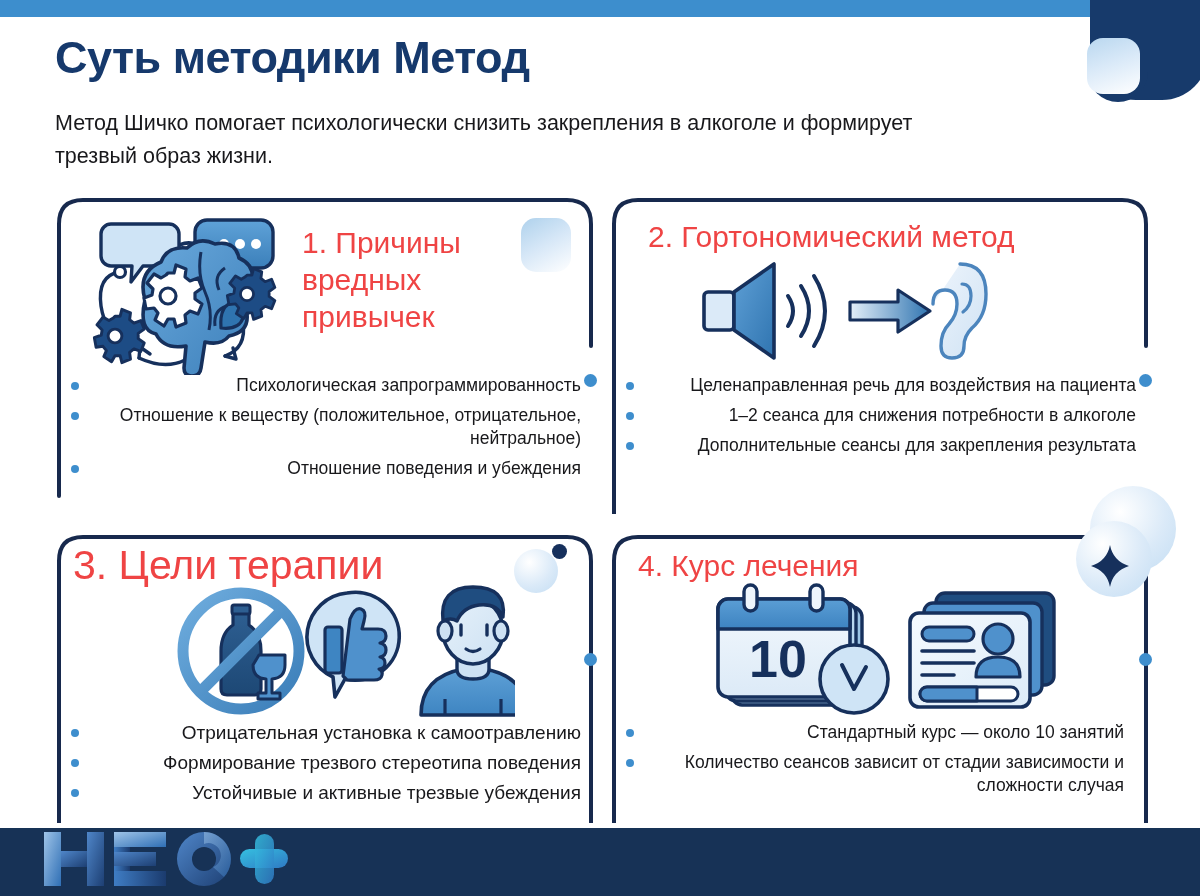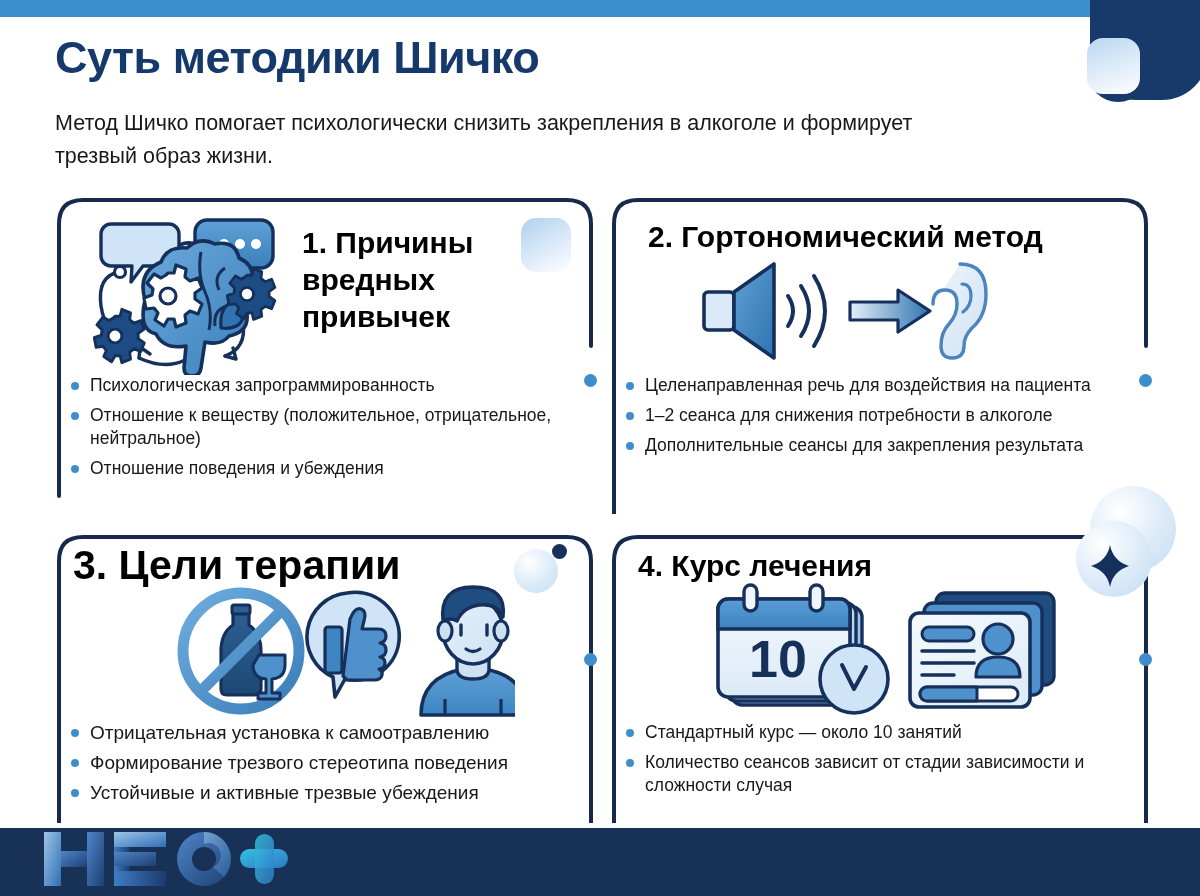--- a/index.html
+++ b/index.html
@@ -40,23 +40,23 @@
     position:absolute;left:55px;top:107px;width:930px;
     font-size:21.5px;line-height:33px;color:#18181b;
   }
 
   
   .card{position:absolute;}
   
   .frame{position:absolute;left:0;top:0;}
 
   .card-title{
-    position:absolute;font-weight:bold;color:#000000;
-  }
-  .bullets{position:absolute;}
+    position:absolute;font-weight:normal;color:#ef4444;
+  }
+  .bullets{position:absolute;text-align:right;}
   .bullet{
     position:relative;padding-left:21px;color:#18181b;
     margin-bottom:7px;
   }
   .bullet::before{
     content:"";position:absolute;left:2px;top:8px;width:8px;height:8px;border-radius:50%;
     background:#3e8ecd;
   }
 
   
@@ -81,21 +81,21 @@
 </head>
 <body>
 
 <div class="stage">
 
   <div class="topbar"></div>
   <div class="topbar-cap"></div>
   <div class="blob-navy"></div>
   <div class="blob-lightsq"></div>
 
-  <div class="h-title">Суть методики Шичко</div>
+  <div class="h-title">Суть методики Метод</div>
   <div class="h-sub">Метод Шичко помогает психологически снизить закрепления в алкоголе и формирует трезвый образ жизни.</div>
 
   <div class="card" style="left:55px;top:196px;width:540px;height:318px;">
     <svg class="frame" width="540" height="318" viewBox="0 0 540 318">
       <path d="M4 300 L4 28 Q4 4 28 4 L512 4 Q536 4 536 28 L536 150" fill="none" stroke="#17294d" stroke-width="4" stroke-linecap="round"></path>
     </svg>
     <div class="sq-soft" style="left:466px;top:22px;width:50px;height:54px;"></div>
     <div class="dot-side" style="left:529px;top:178px;"></div>
 
     <div style="position:absolute;left:20px;top:14px;">

